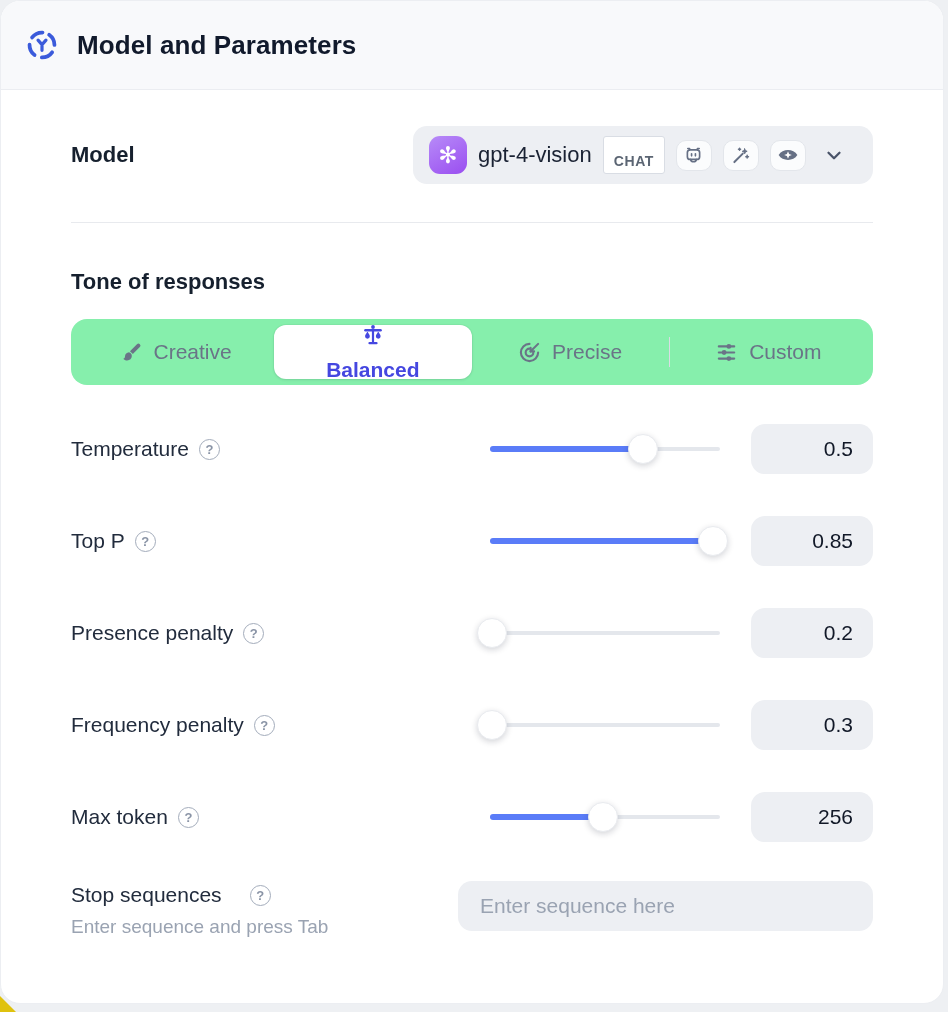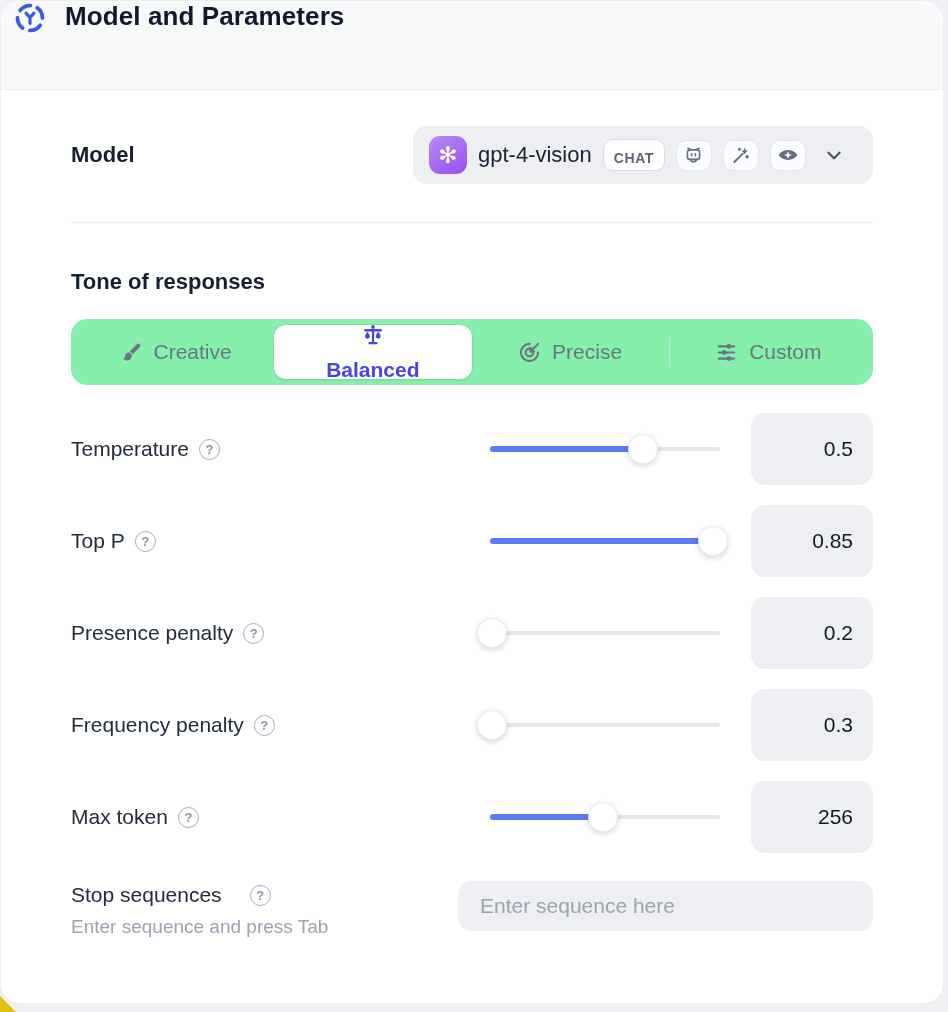--- a/index.html
+++ b/index.html
@@ -19,42 +19,42 @@
   }
   .card {
     position: absolute; top: 0; left: 0; right: 4px; height: 1004px;
     background: #ffffff; border-radius: 20px;
     border: 1px solid #eceef2;
     z-index: 1; overflow: hidden;
   }
   .card-header {
     height: 89px; background: #f8f9fb;
     border-bottom: 1px solid #ebedf1;
-    display: flex; padding: 0 12px; gap: 18px;
+    display: flex; align-items: center; padding: 0 24px; gap: 18px;
   }
   .header-title { font-size: 26px; font-weight: 700; color: #111a2c; letter-spacing: 0.1px; }
   .card-body { padding: 0 70px 40px 70px; }
 
   
   .model-row { margin-top: 36px; display: flex; align-items: center; }
   .row-label { font-size: 22px; font-weight: 600; color: #16202e; flex: 1; }
   .model-select {
     width: 460px; height: 58px; background: #edeff3; border-radius: 14px;
     display: flex; align-items: center; padding: 0 16px; gap: 11px; cursor: pointer;
   }
   .provider-logo {
     width: 38px; height: 38px; border-radius: 11px;
     background: linear-gradient(150deg, #b78bf8, #9a4ef0);
     display: flex; align-items: center; justify-content: center;
     color: #fff; font-size: 23px; line-height: 1; flex: none;
   }
   .model-name { font-size: 22px; font-weight: 500; color: #1a2233; }
   .chat-badge {
-    background: #ffffff; border: 1px solid #d9dde4; border-radius: 10px;
-    padding: 10px 10px 4px; font-size: 14px; font-weight: 700;
+    background: #ffffff; border: 1px solid #d9dde4; border-radius: 3px;
+    padding: 16px 10px 4px; font-size: 14px; font-weight: 700;
     color: #5b6573; letter-spacing: 0.6px;
   }
   .cap-pill {
     background: #fbfcfd; border: 1px solid #e3e6eb; border-radius: 10px;
     width: 36px; height: 31px; display: flex; align-items: center; justify-content: center;
     color: #667085; flex: none;
   }
   .chevron { margin-left: 6px; color: #4a5469; display: flex; }
 
   .divider { height: 1px; background: #e8eaee; margin-top: 38px; }
@@ -97,21 +97,21 @@
     position: absolute; left: 0; top: 12px; height: 6px;
     background: #5a7cf8; border-radius: 3px; width: 0;
   }
   .knob {
     position: absolute; top: 0; width: 30px; height: 30px; border-radius: 50%;
     background: #ffffff; border: 1px solid #e9ebef;
     box-shadow: 0 2px 6px rgba(15,23,42,0.18);
     transform: translateX(-50%); left: 0;
   }
   .value-box {
-    width: 122px; height: 72px; background: #edeff3; border-radius: 14px;
+    width: 122px; height: 50px; background: #edeff3; border-radius: 14px;
     display: flex; align-items: center; justify-content: flex-end;
     padding-right: 20px; font-size: 21px; color: #111827; flex: none;
   }
 
   
   .stop-row { margin-top: 36px; display: flex; align-items: flex-start; }
   .stop-labels { flex: 1; padding-top: 2px; }
   .stop-label-line { display: flex; align-items: center; gap: 28px; }
   .stop-helper { margin-top: 9px; font-size: 19px; color: #9aa3b2; }
   .stop-input {

